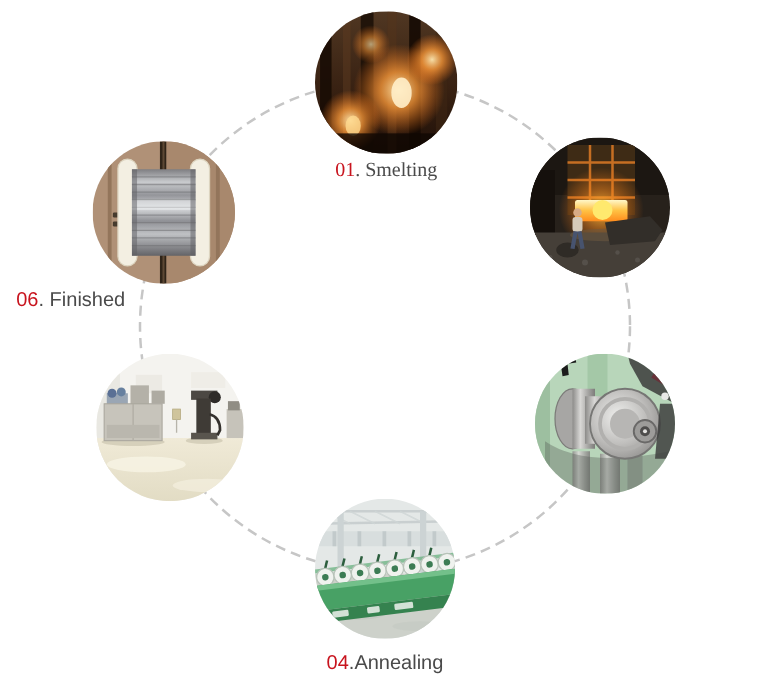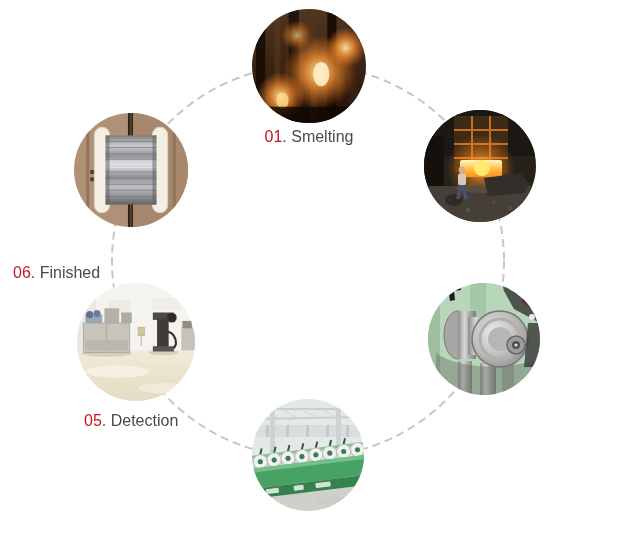--- a/index.html
+++ b/index.html
@@ -42,31 +42,31 @@
     position: absolute;
     font-size: 16px;
     line-height: 19px;
     color: var(--label, #4a4a4a);
     white-space: nowrap;
   }
   .label .num { color: var(--accent, #c8141e); }
   .centered { text-align: center; }
 
   #photo-1 { left: 252px; top: 9px;   width: 114px; height: 114px; }
-  #label-1 { left: 252px; top: 127px; width: 114px; }
+  #label-1 { left: 252px; top: 127px; width: 114px; font-family: Liberation Serif, serif; }
   #photo-2 { left: 424px; top: 110px; width: 112px; height: 112px; }
   #label-2 { left: 528px; top: 228px; }
   #photo-3 { left: 428px; top: 283px; width: 112px; height: 112px; }
   #label-3 { left: 452px; top: 407px; }
   #photo-4 { left: 252px; top: 399px; width: 112px; height: 112px; }
   #label-4 { left: 252px; top: 521px; width: 112px; }
   #photo-5 { left: 77px;  top: 283px; width: 118px; height: 118px; }
   #label-5 { left: 84px;  top: 411px; }
   #photo-6 { left: 74px;  top: 113px; width: 114px; height: 114px; }
-  #label-6 { left: 13px;  top: 231px; margin-top: 32px; }
+  #label-6 { left: 13px;  top: 231px; }
 </style>
 </head>
 <body>
 
 <div class="stage">
 
   <svg class="ring-svg" width="620" height="542" viewBox="0 0 620 542">
     <circle cx="308" cy="261" r="196"></circle>
   </svg>
 
@@ -253,20 +253,23 @@
         <rect x="-6" y="63" width="124" height="4" fill="#73c08a"></rect>
         <rect x="-6" y="83" width="124" height="10" fill="#35824f"></rect>
         <g fill="#e1eae2" opacity="0.92">
           <rect x="12" y="85" width="13" height="5" rx="1"></rect>
           <rect x="40" y="85" width="10" height="5" rx="1"></rect>
           <rect x="62" y="85" width="15" height="5" rx="1"></rect>
         </g>
       </g>
     </svg>
   </div>
+  <div class="label centered" id="label-4">
+    <span class="num">04</span><span>.Annealing</span>
+  </div>
 
   <div class="photo" id="photo-5">
     <svg viewBox="0 0 112 112" preserveAspectRatio="xMidYMid slice">
       <defs>
         <linearGradient id="defloor" x1="0" y1="0" x2="0" y2="1">
           <stop offset="0" stop-color="#f0ead7"></stop>
             <stop offset="1" stop-color="#e2dcc4"></stop>
         </linearGradient>
       </defs>
       <rect width="112" height="112" fill="#f4f3ef"></rect>
@@ -290,23 +293,20 @@
       <line x1="61" y1="50" x2="61" y2="60" stroke="#b7b4aa"></line>
       <rect x="72" y="28" width="20" height="7" fill="#4c4843"></rect>
       <circle cx="90" cy="33" r="4.6" fill="#2e2b28"></circle>
       <rect x="76" y="34" width="11" height="28" fill="#3f3b36"></rect>
       <rect x="72" y="60" width="20" height="5" fill="#59554e"></rect>
       <path d="M86,46 q8,2 8,12 l-2,4" stroke="#34312d" stroke-width="2" fill="none"></path>
       <rect x="99" y="42" width="13" height="22" fill="#c6c3ba"></rect>
       <rect x="100" y="36" width="9" height="7" fill="#908d84"></rect>
     </svg>
   </div>
-  <div class="label" id="label-5">
-    <span class="num">05</span><span>. Detection</span>
-  </div>
 
   <div class="photo" id="photo-6">
     <svg viewBox="0 0 112 112" preserveAspectRatio="xMidYMid slice">
       <defs>
         <linearGradient id="ficoil" x1="0" y1="0" x2="0" y2="1">
           <stop offset="0" stop-color="#7e7e82"></stop>
           <stop offset="0.15" stop-color="#c9cbce"></stop>
           <stop offset="0.3" stop-color="#94959a"></stop>
           <stop offset="0.45" stop-color="#d8dadc"></stop>
           <stop offset="0.6" stop-color="#8f9095"></stop>

